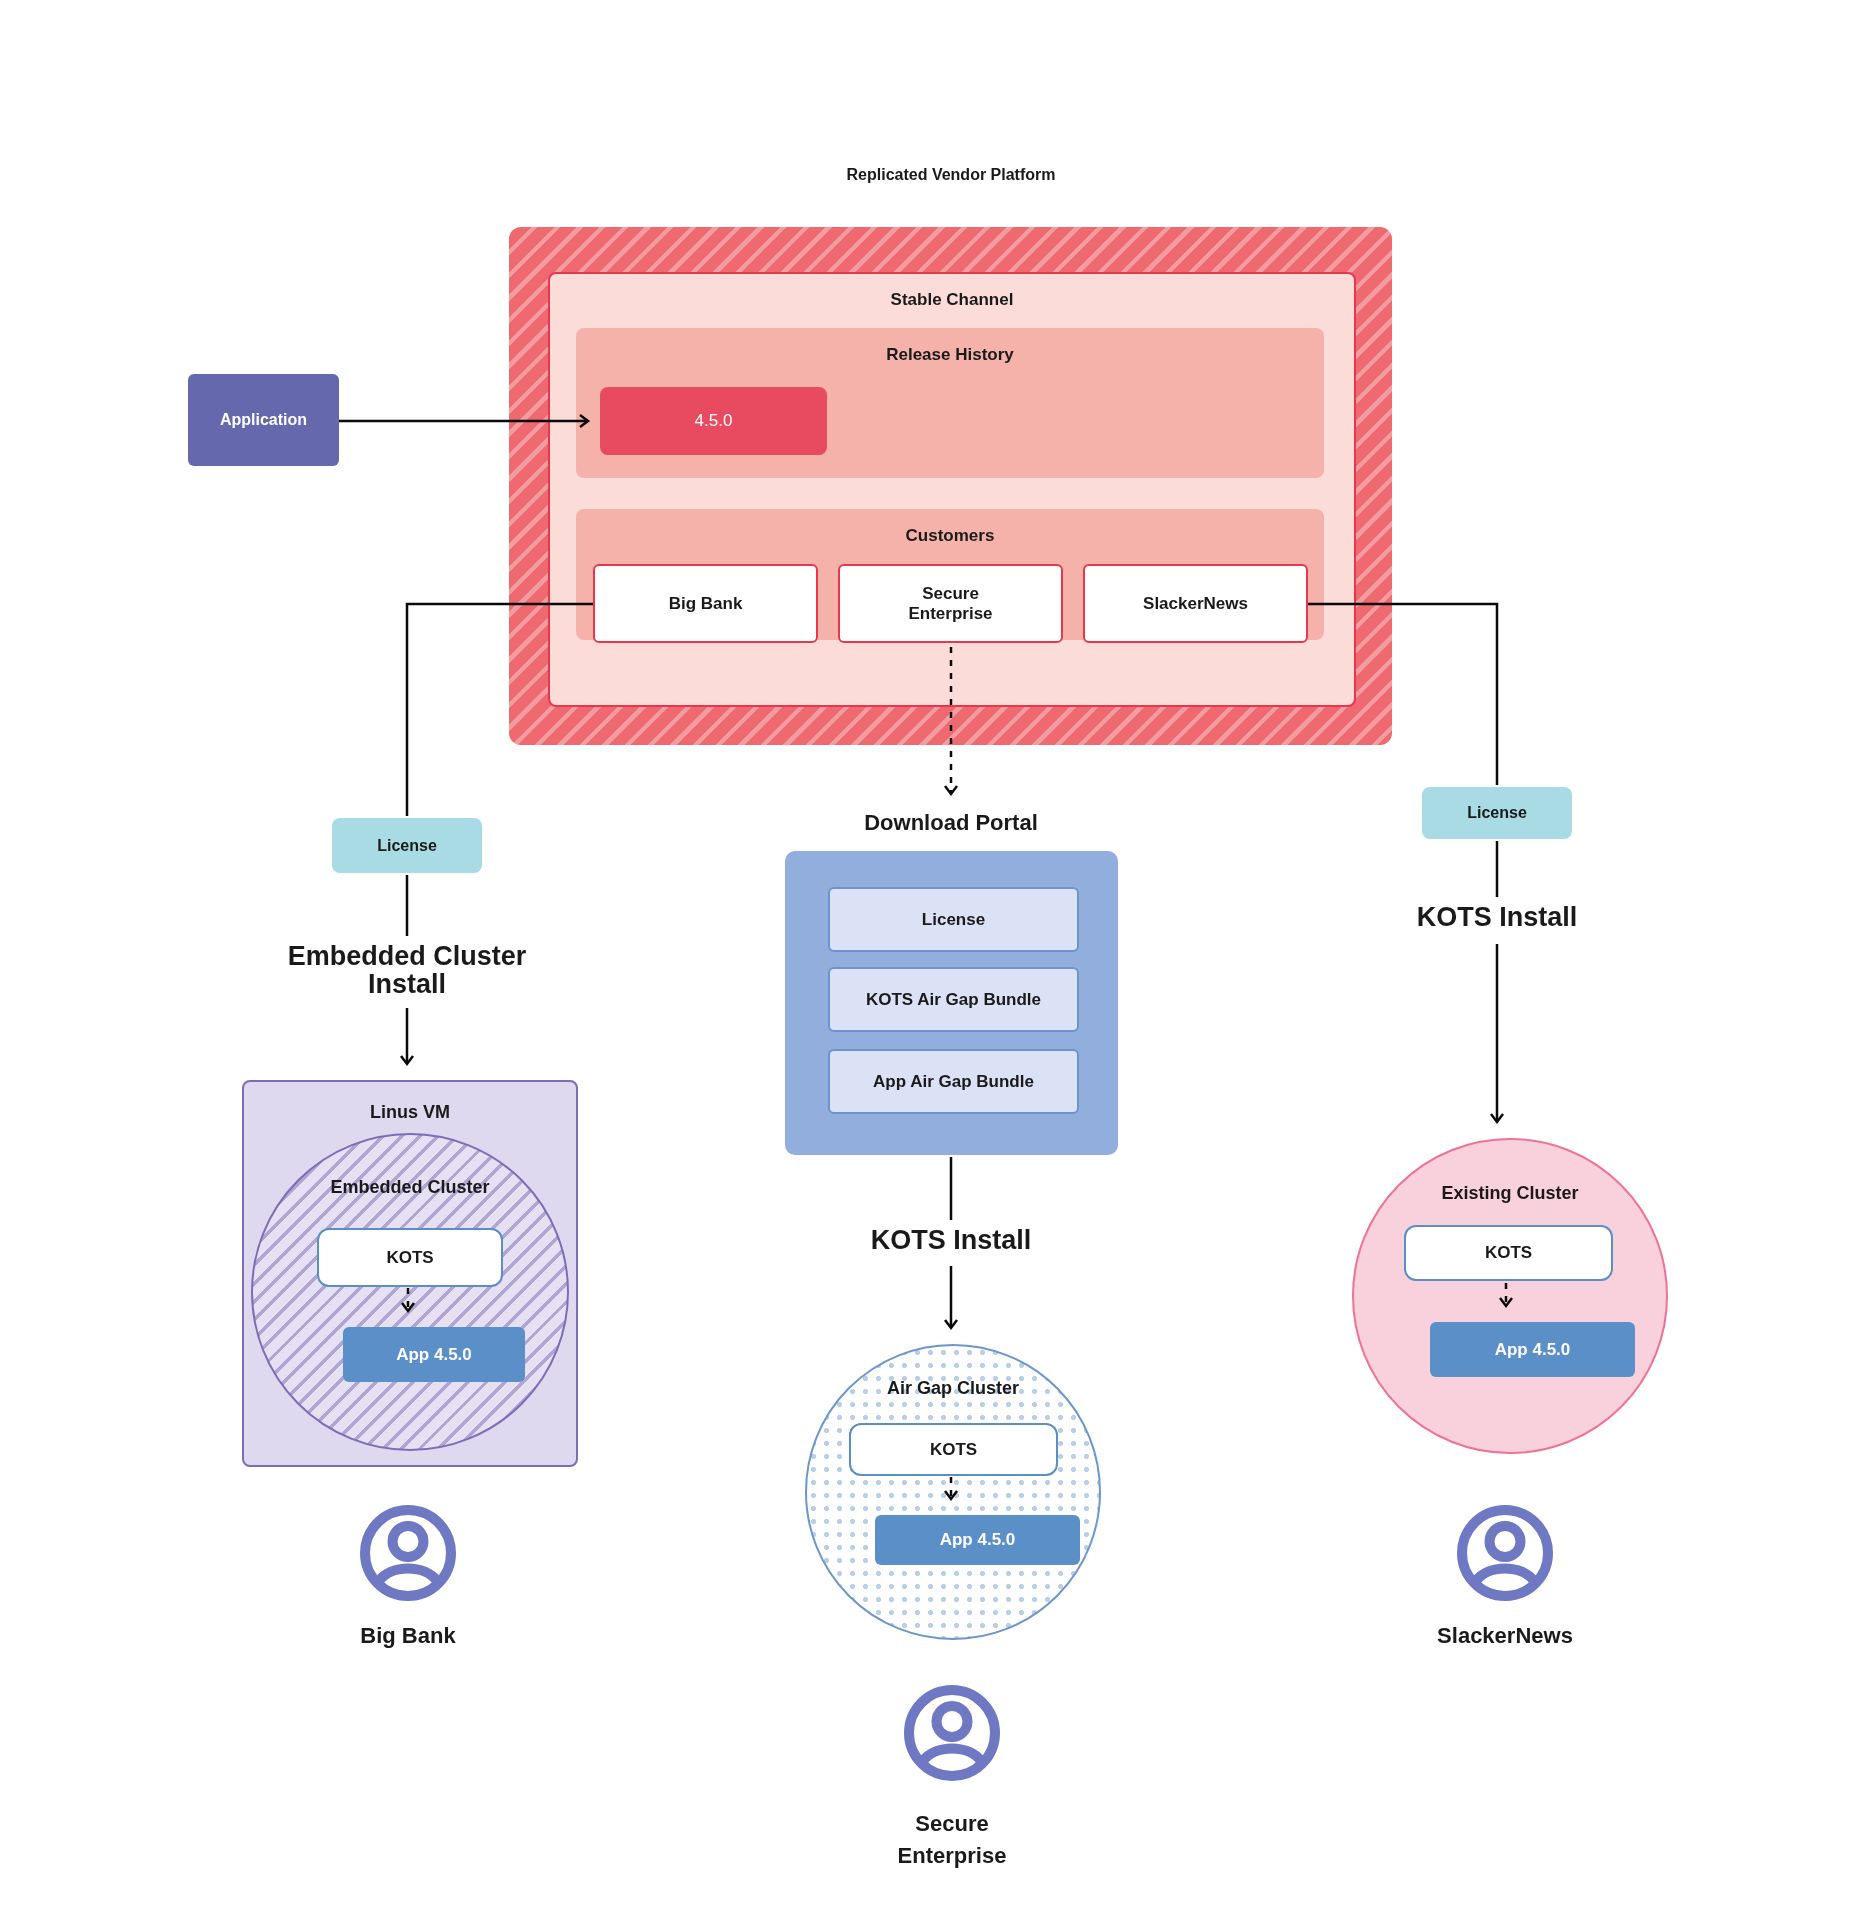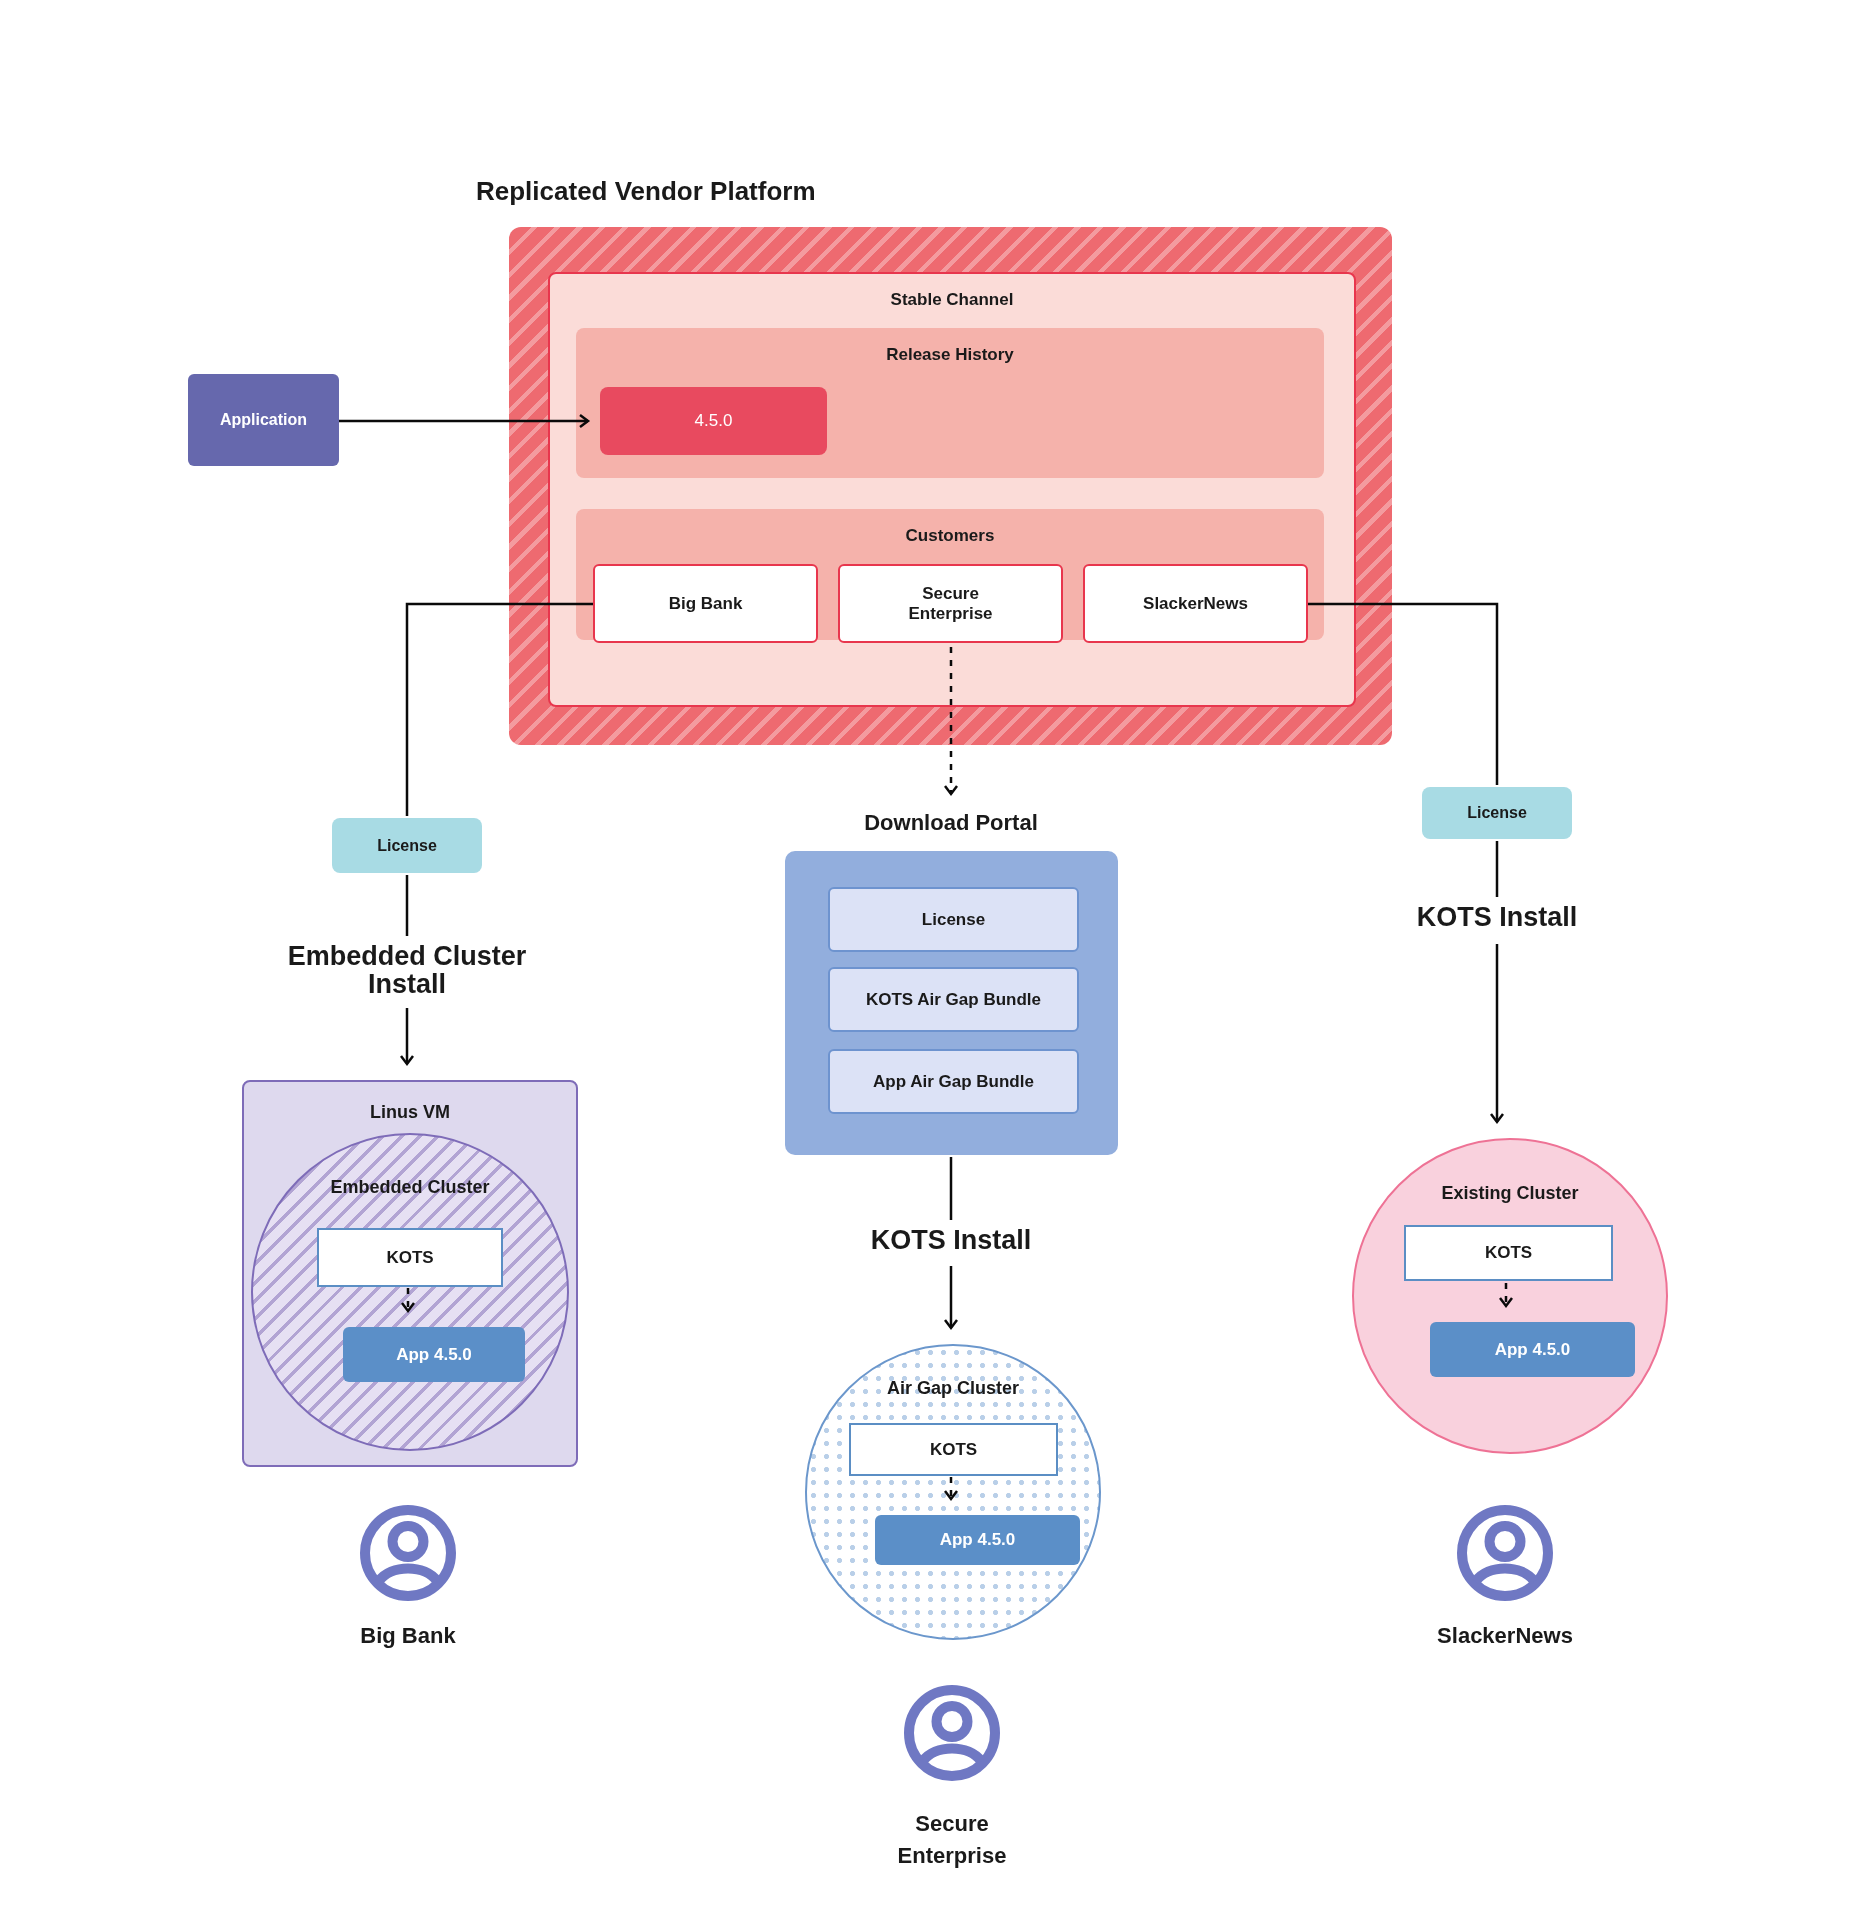--- a/index.html
+++ b/index.html
@@ -5,21 +5,21 @@
   html,body { margin:0; padding:0; background:#fff; }
   #canvas {
     position:relative; width:1851px; height:1927px; background:#fff;
     font-family:"Liberation Sans","DejaVu Sans",sans-serif; color:#1a1a1a;
     overflow:hidden;
   }
   .abs { position:absolute; }
   .ctr { display:flex; align-items:center; justify-content:center; text-align:center; }
   .pre { white-space:pre-line; }
 
-  #title { left:476px; top:176px; width:950px; text-align:left; font-size:26px; font-weight:600; }
+  #title { left:476px; top:166px; width:950px; text-align:center; font-size:16px; font-weight:600; }
 
   
   #platform {
     left:509px; top:227px; width:883px; height:518px; border-radius:12px;
     background-color:var(--hatch_red,#ee6a70);
     background-image:repeating-linear-gradient(135deg, rgba(255,255,255,.33) 0 4.5px, transparent 4.5px 16px);
   }
   #stable {
     left:39px; top:45px; width:804px; height:431px;
     background:var(--stable_bg,#fbdcd8); border:2.5px solid var(--border_red,#e8364d); border-radius:8px;
@@ -60,21 +60,21 @@
   #vm { left:242px; top:1080px; width:332px; height:383px; background:var(--vm_bg,#ded9ee); border:2px solid var(--vm_border,#7e6cb8); border-radius:8px; }
   #vm-label { top:20px; font-size:18px; }
   .cluster-label { left:0; width:100%; text-align:center; font-size:18px; font-weight:600; }
   #embedded-circle {
     left:7px; top:51px; width:314px; height:314px; border-radius:50%;
     border:2.5px solid var(--vm_border,#7e6cb8);
     background-color:#e6e0f3;
     background-image:repeating-linear-gradient(135deg, rgba(126,104,180,.5) 0 3.5px, transparent 3.5px 13px);
   }
   #embedded-label { top:42px; }
-  .kots-box { background:#fff; border:2px solid var(--kots_border,#5b8ec4); border-radius:0; font-size:17px; font-weight:600; }
+  .kots-box { background:#fff; border:2px solid var(--kots_border,#5b8ec4); border-radius:12px; font-size:17px; font-weight:600; }
   .app-box { background:var(--app_blue,#5b8fc8); color:#fff; border-radius:6px; font-size:17px; font-weight:600;margin-left:26px; }
   #kots-left { left:64px; top:93px; width:182px; height:55px; }
   #app-left { left:64px; top:192px; width:182px; height:55px; }
 
   
   #airgap-circle {
     left:805px; top:1344px; width:292px; height:292px; border-radius:50%;
     border:2px solid var(--airgap_border,#6b97cc);
     background-color:#fff;
     background-image:radial-gradient(var(--airgap_dot,#b9cfe8) 2.2px, transparent 2.9px);

